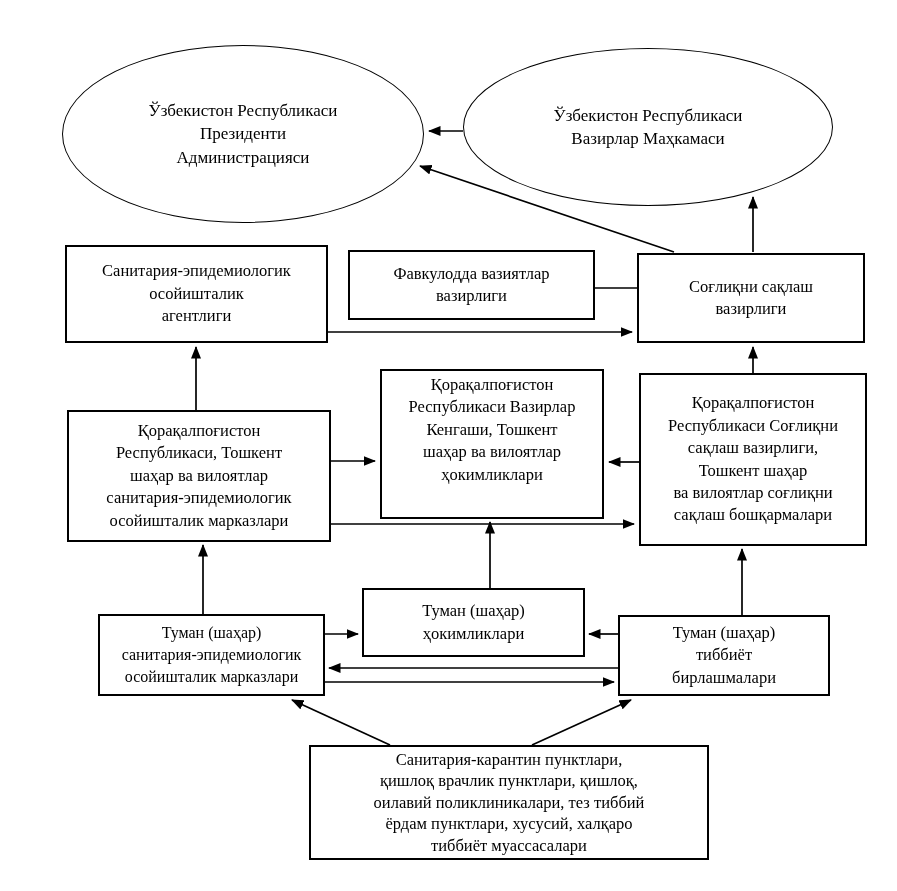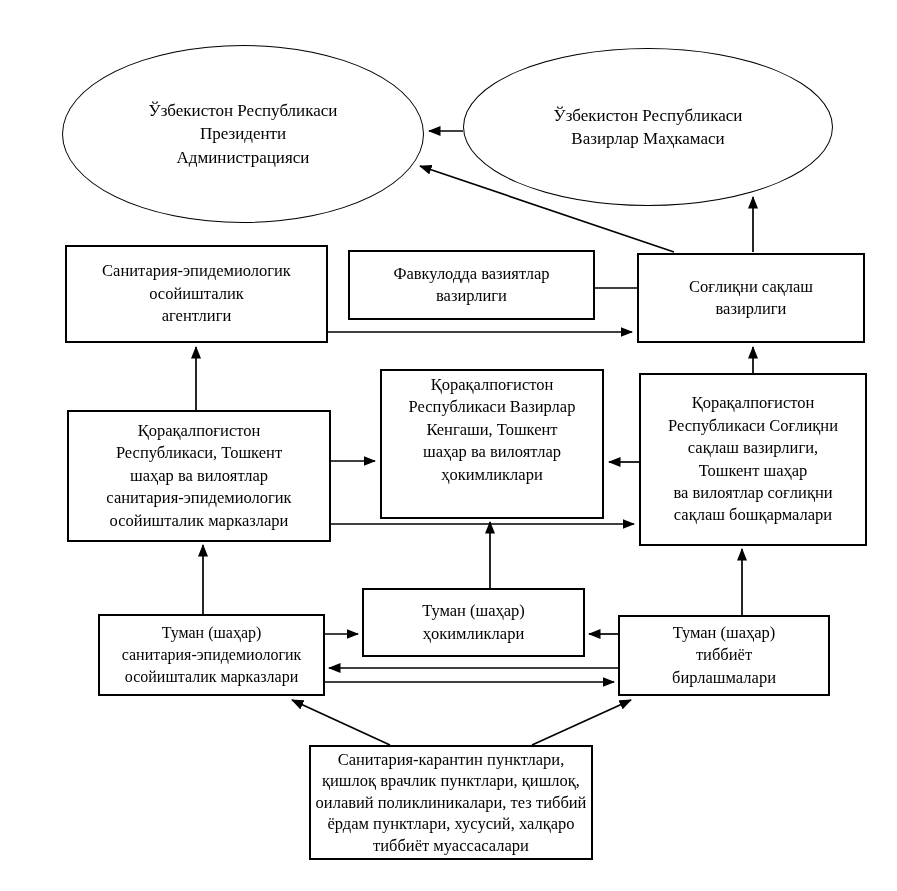--- a/index.html
+++ b/index.html
@@ -113,21 +113,21 @@
 санитария-эпидемиологик
 осойишталик марказлари</span>
   </div>
 
   <div class="node" style="left:618px;top:615px;width:212px;height:81px;">
     <span>Туман (шаҳар)
 тиббиёт
 бирлашмалари</span>
   </div>
 
-  <div class="node" style="left:309px;top:745px;width:284px;height:115px;line-height:1.3;">
+  <div class="node" style="left:309px;top:745px;width:400px;height:115px;line-height:1.3;">
     <span>Санитария-карантин пунктлари,
 қишлоқ врачлик пунктлари, қишлоқ,
 оилавий поликлиникалари, тез тиббий
 ёрдам пунктлари, хусусий, халқаро
 тиббиёт муассасалари</span>
   </div>
 
 </div>
 
 </body></html>

